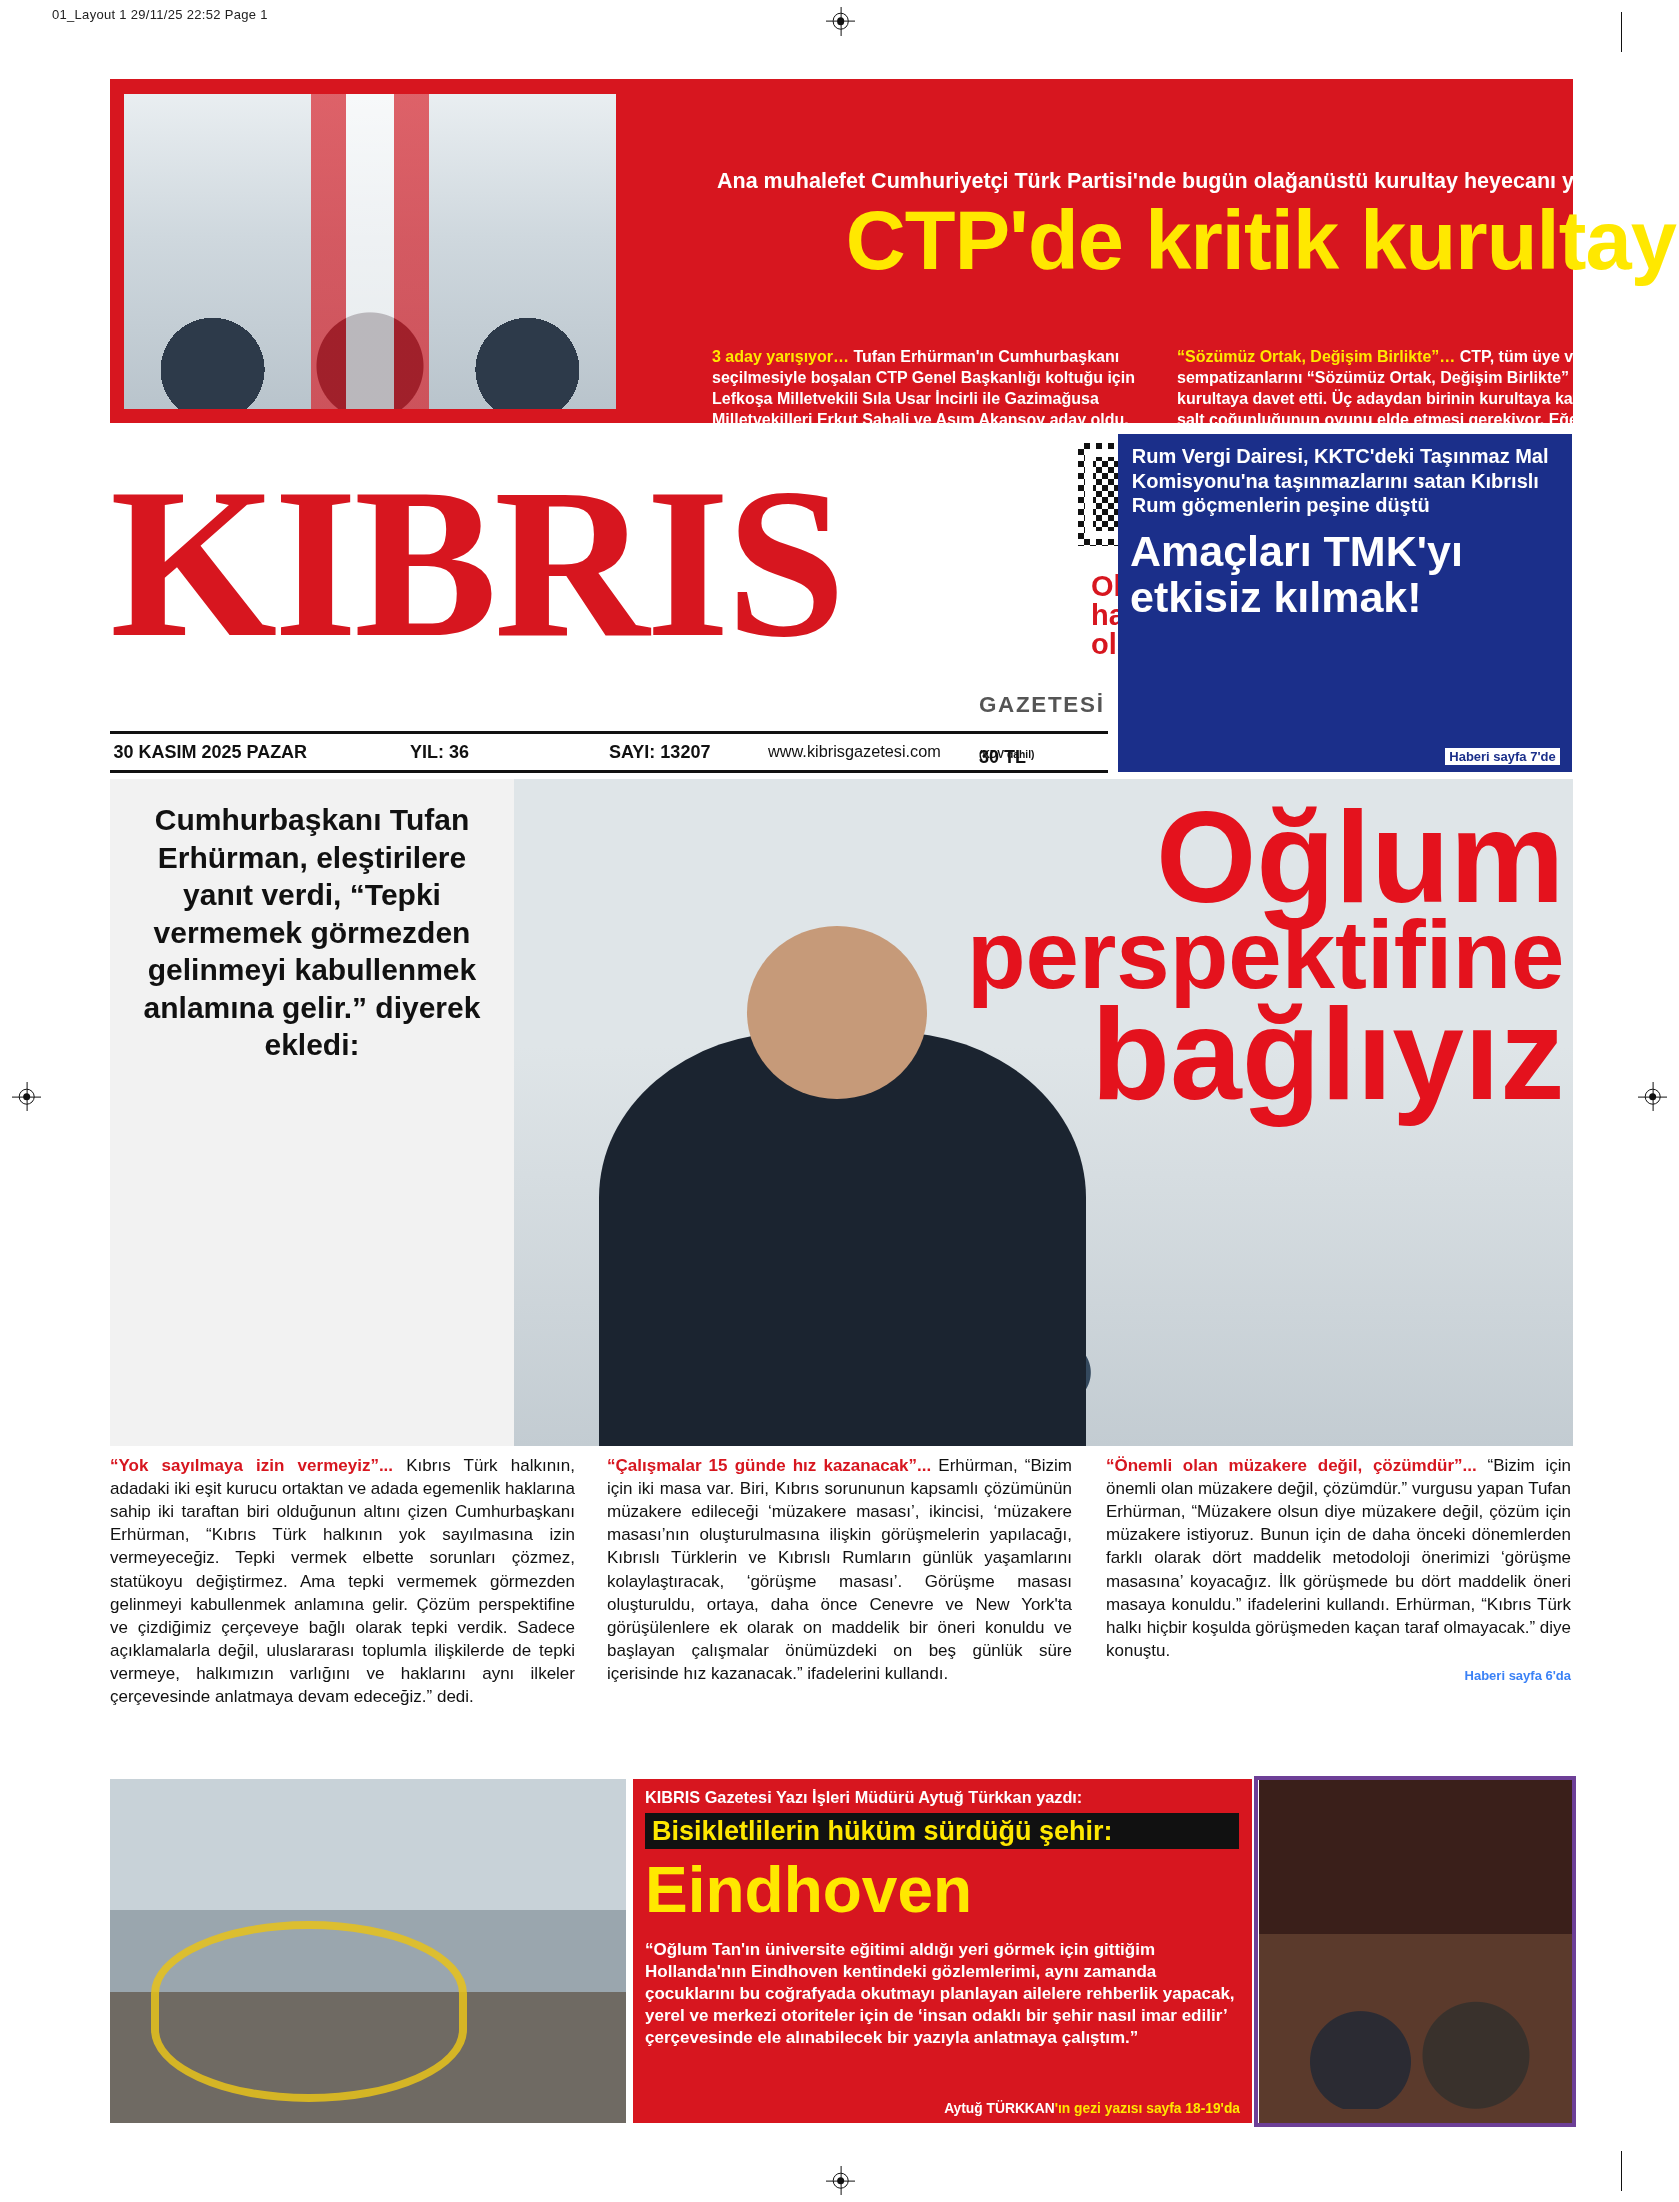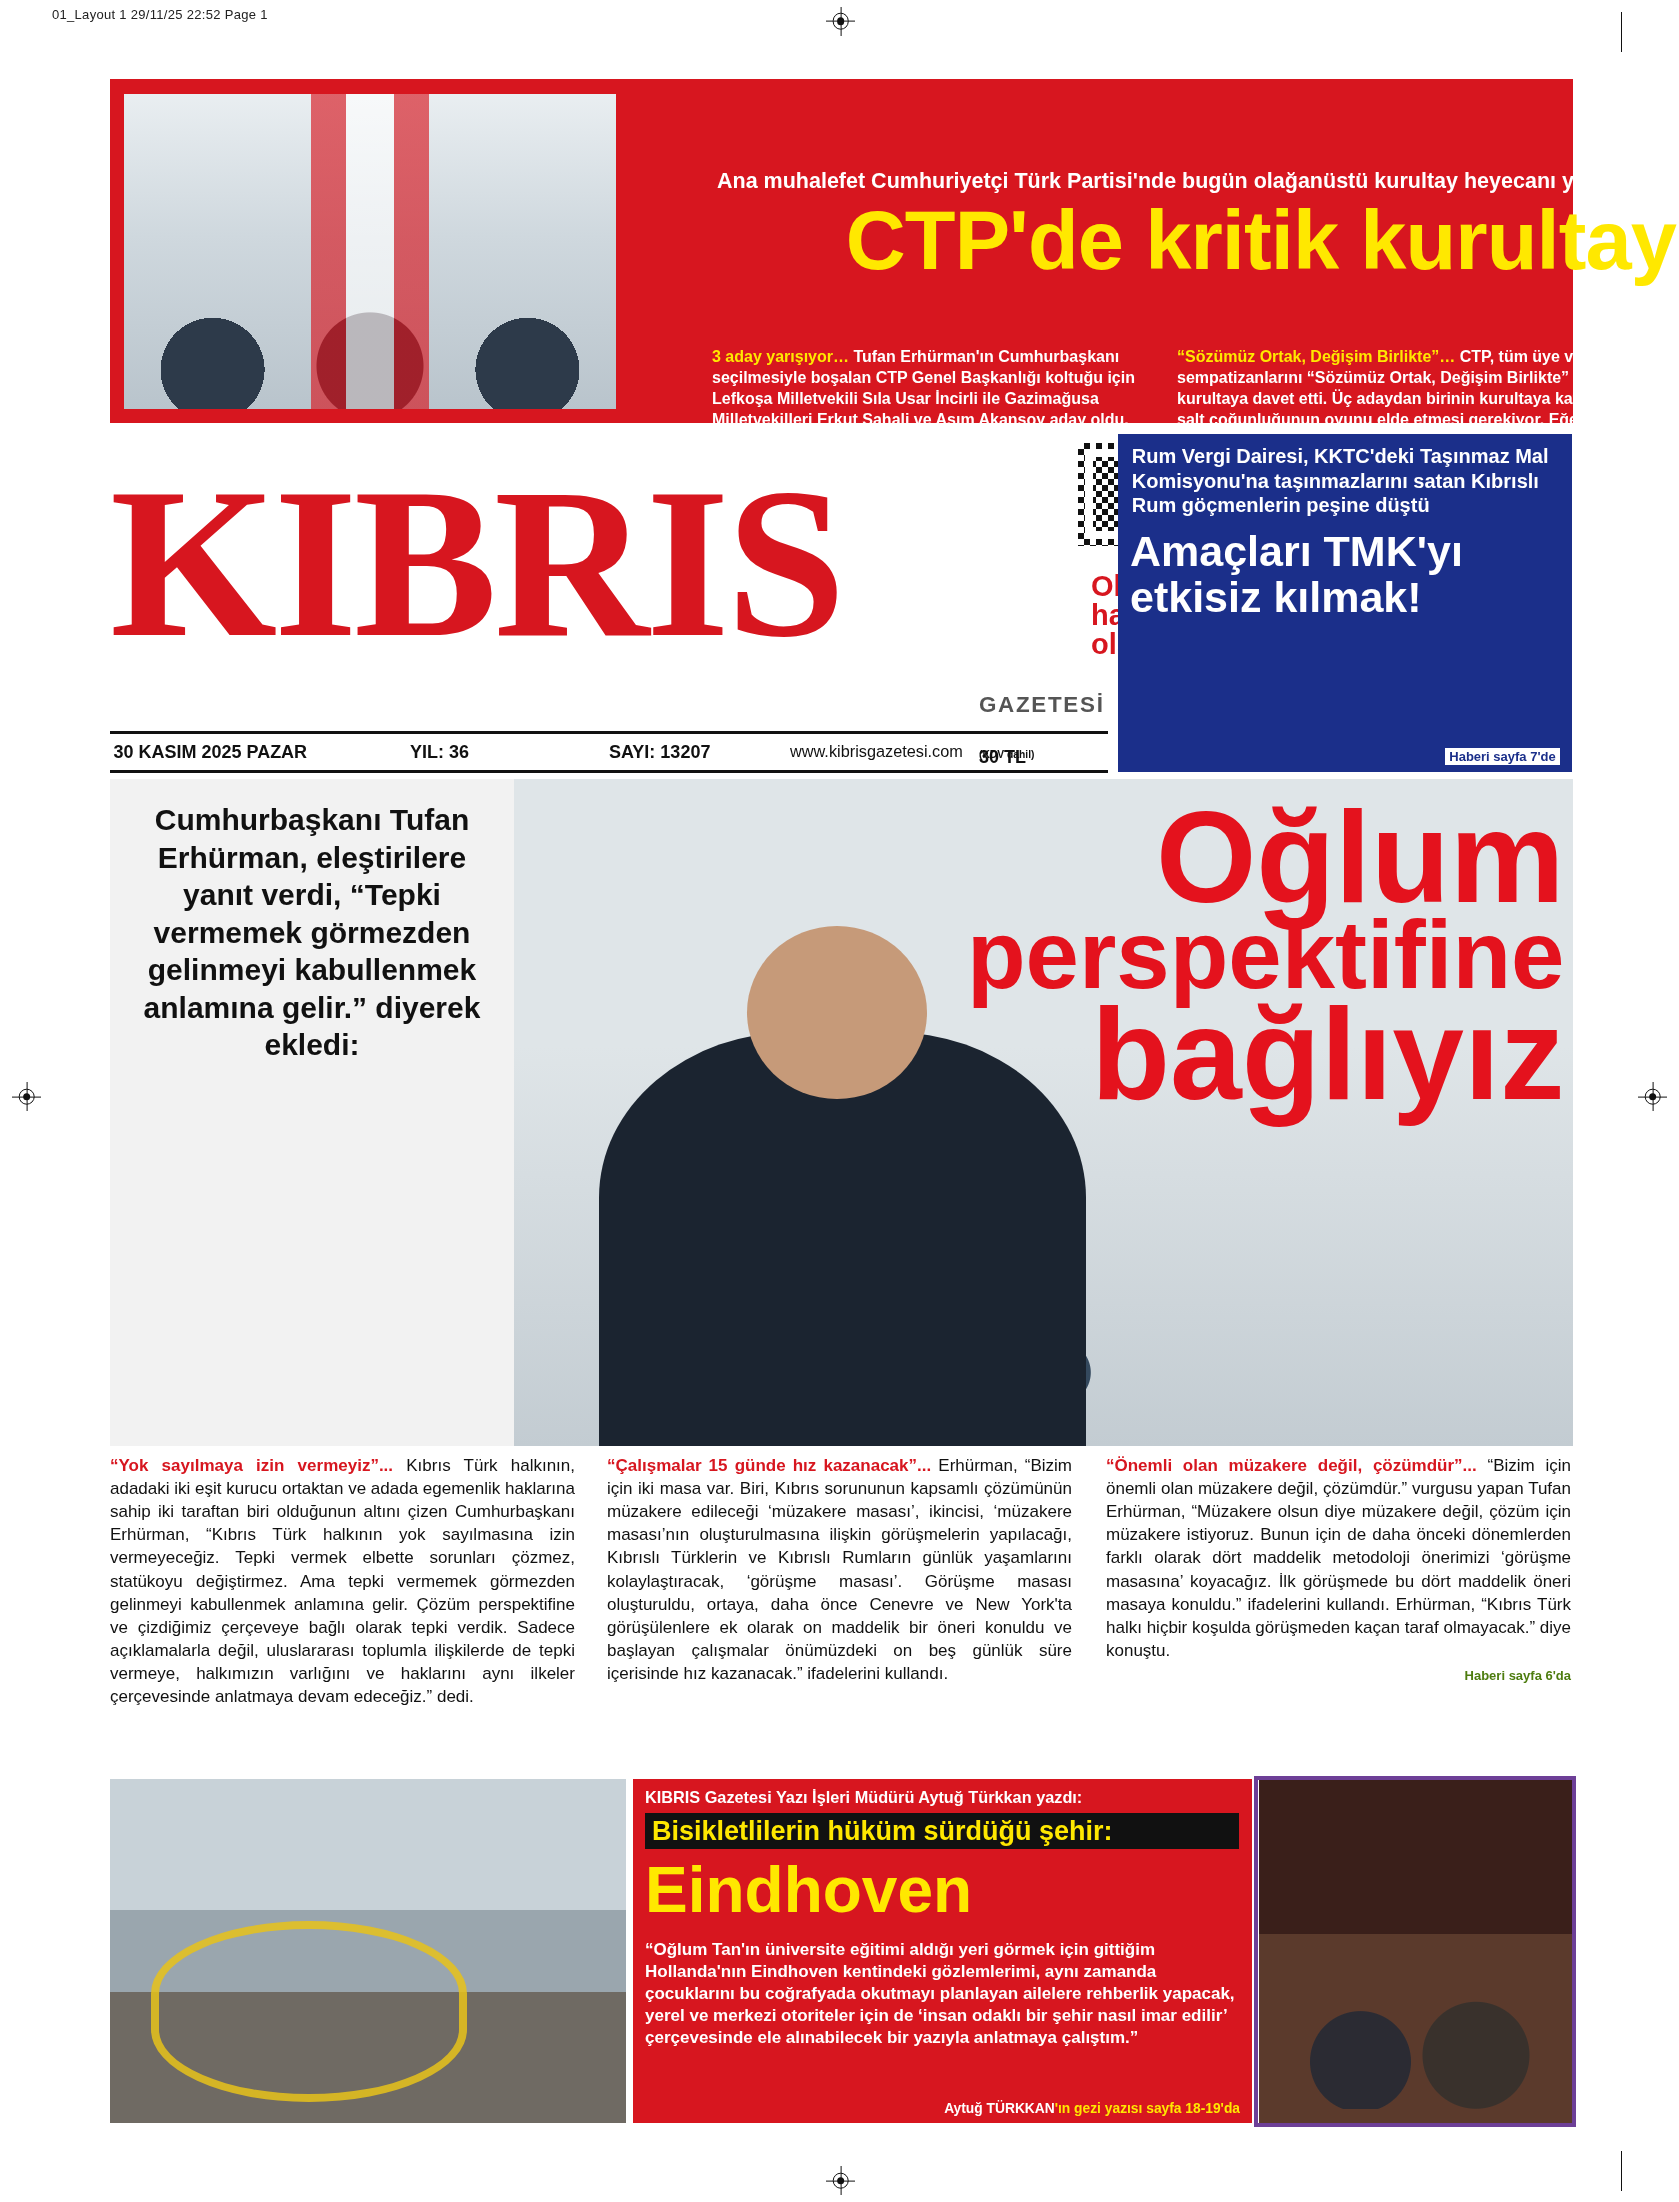--- a/index.html
+++ b/index.html
@@ -46,21 +46,21 @@
      repeating-conic-gradient(#111 0 25%, #fff 0 50%) 0 0/12px 12px;}
   .qr:after{content:"";position:absolute;inset:6.9px;border:8.6px solid #fff;}
 
   
   .inforule{position:absolute;left:110px;top:731px;width:998px;height:2.6px;background:#111;}
   .infobar{position:absolute;left:110px;top:738px;width:998px;height:36px;color:#111;font-size:18px;font-weight:bold;}
   .infobar span{position:absolute;top:4.3px;}
   .i1{left:3.4px;}
   .i2{left:300px;}
   .i3{left:499px;}
-  .i4{left:680px;font-weight:normal;font-size:16.3px;}
+  .i4{left:658px;font-weight:normal;font-size:16.3px;}
   .i5{left:869px;}
   .i5 small{font-size:10.3px;font-weight:bold;}
   .inforule2{position:absolute;left:110px;top:770px;width:998px;height:2.6px;background:#111;}
 
   
   .bluebox{position:absolute;left:1118px;top:434px;width:454px;height:338px;background:#1b2f8a;color:#fff;}
   .blue-kicker{position:absolute;left:13.8px;top:10.3px;width:430px;font-size:20px;font-weight:bold;line-height:1.22;}
   .blue-title{position:absolute;left:12px;top:95px;width:437px;font-size:43px;font-weight:bold;line-height:1.06;}
   .blue-ref{position:absolute;right:12px;bottom:6.9px;font-size:13px;font-weight:bold;background:#fff;color:#1b2f8a;padding:0.9px 4.3px;}
 
@@ -74,21 +74,21 @@
   .hl2{font-size:96px;margin-top:-5.2px;}
   .hl3{font-size:129px;margin-top:-5.2px;}
 
   
   .cols{position:absolute;left:110px;top:1454px;width:1463px;height:318px;}
   .col{position:absolute;top:0;width:465px;font-size:17px;line-height:1.36;color:#111;text-align:justify;}
   .col .lead{color:#d7161f;font-weight:bold;}
   .c1{left:0;}
   .c2{left:497px;}
   .c3{left:996px;}
-  .col .ref{margin-top:5.2px;text-align:right;font-size:13px;font-weight:bold;color:#4d7c0f;}
+  .col .ref{margin-top:5.2px;text-align:right;font-size:13px;font-weight:bold;color:#3b82f6;}
 
   
   .bottom{position:absolute;left:110px;top:1779px;width:1463px;height:344px;}
   .b-photo-l{position:absolute;left:0;top:0;width:516px;height:344px;background:#8c99a3;overflow:hidden;}
   .b-mid{position:absolute;left:523px;top:0;width:619px;height:344px;background:#d7161f;color:#fff;}
   .b-photo-r{position:absolute;left:1149px;top:0;width:313px;height:344px;background:#7a4a3a;overflow:hidden;}
   .bm-kicker{position:absolute;left:12px;top:8.6px;width:594px;font-size:16.3px;font-weight:bold;}
   .bm-sub{position:absolute;left:12px;top:34px;width:594px;font-size:27px;font-weight:bold;color:#ffe800;background:#111;padding:2.6px 6.9px;box-sizing:border-box;}
   .bm-title{position:absolute;left:12px;top:79px;width:594px;font-size:64px;font-weight:bold;color:#ffe800;line-height:1;}
   .bm-body{position:absolute;left:12px;top:160px;width:594px;font-size:17px;font-weight:bold;line-height:1.3;}

